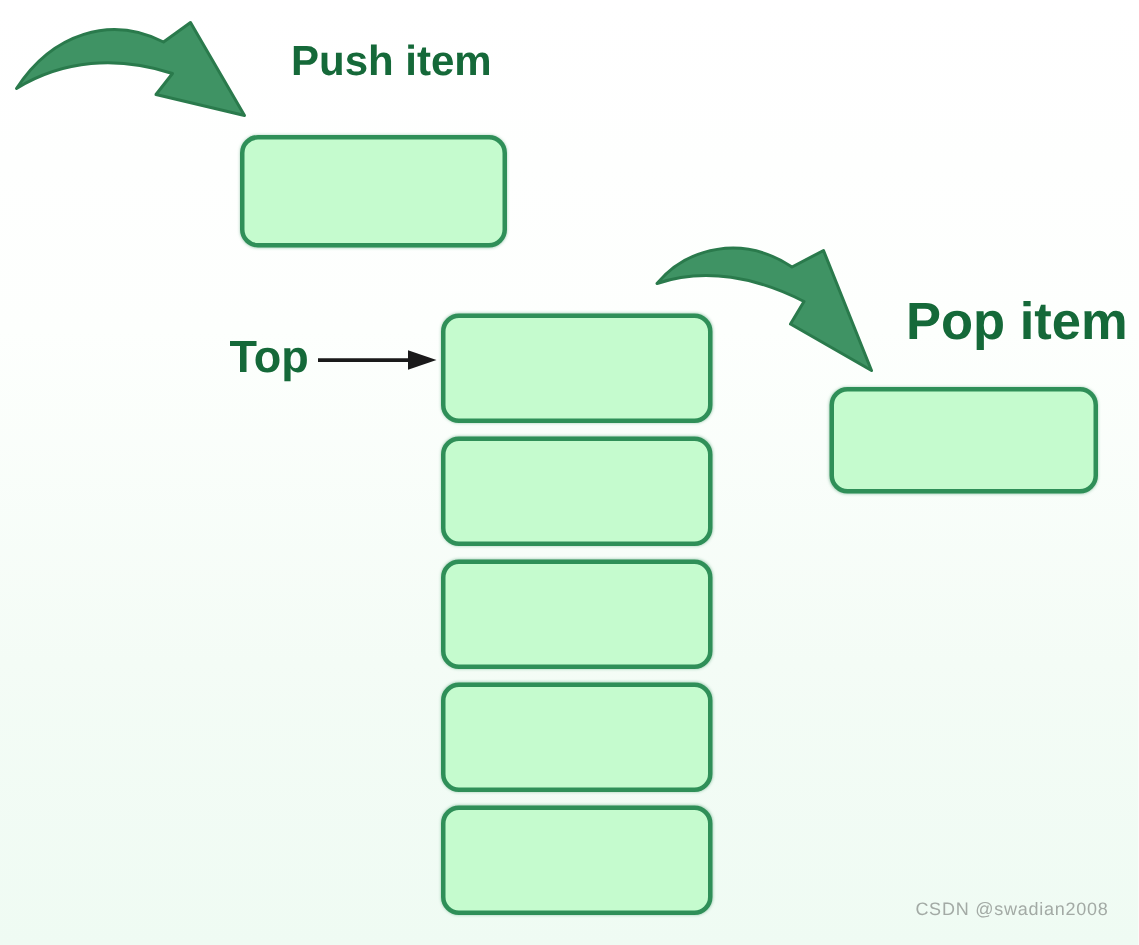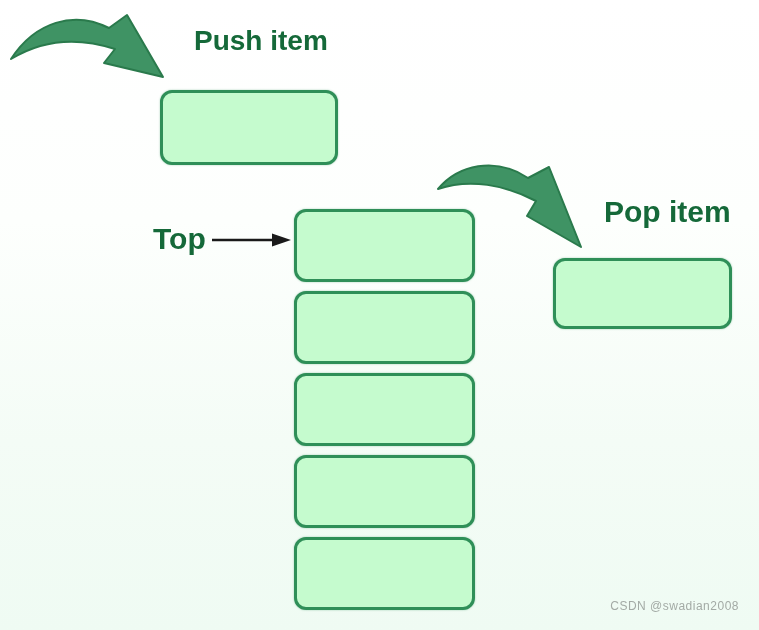--- a/index.html
+++ b/index.html
@@ -20,21 +20,21 @@
   }
   .label {
     position: absolute;
     font-weight: bold;
     color: #156939;
     line-height: 1;
     white-space: nowrap;
     letter-spacing: 0px;
   }
   .push-label { left: 194px; top: 27px;  font-size: 28px; }
-  .pop-label  { left: 604px; top: 197px; font-size: 30px; }
+  .pop-label  { left: 604px; top: 197px; font-size: 35px; }
   .top-label  { left: 153px; top: 224px; font-size: 30px; }
   .box {
     position: absolute;
     box-sizing: border-box;
     background: #c5fbce;
     border: 3px solid #2f8f58;
     border-radius: 12px;
     box-shadow: 0 0 2px rgba(47,143,88,0.45);
   }
   .push-box { left: 160px; top: 90px;  width: 178px; height: 75px; }

